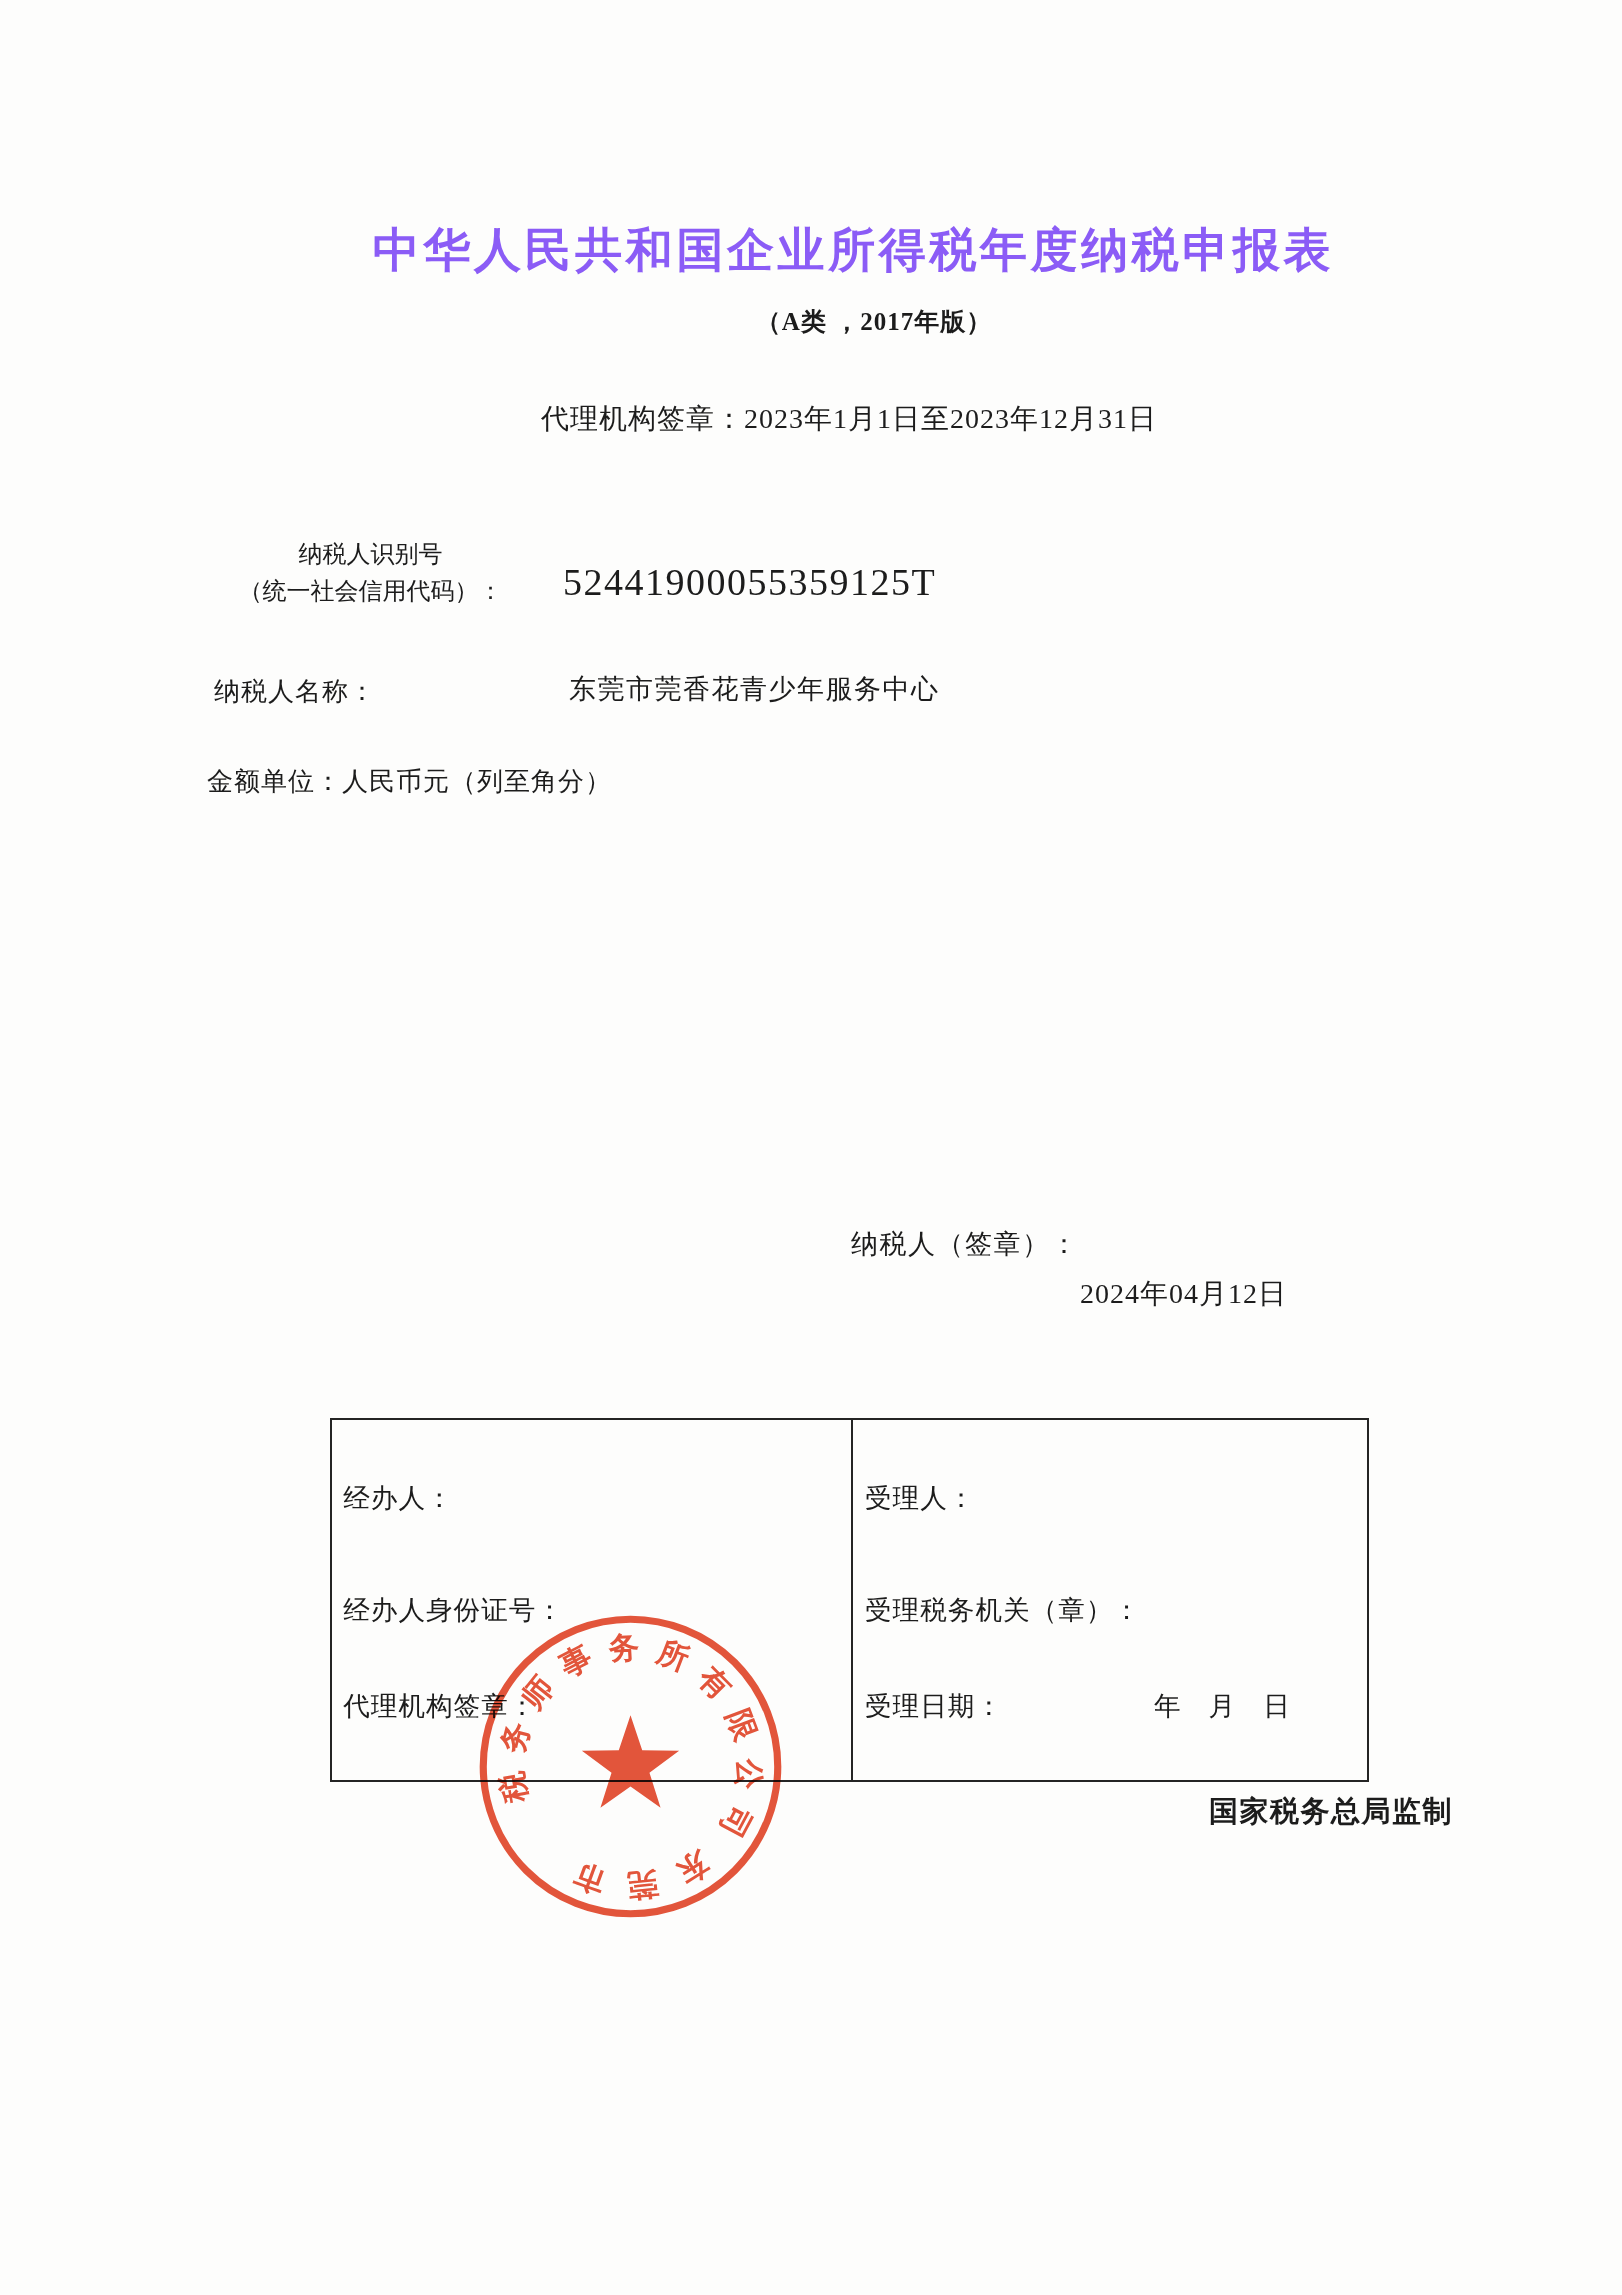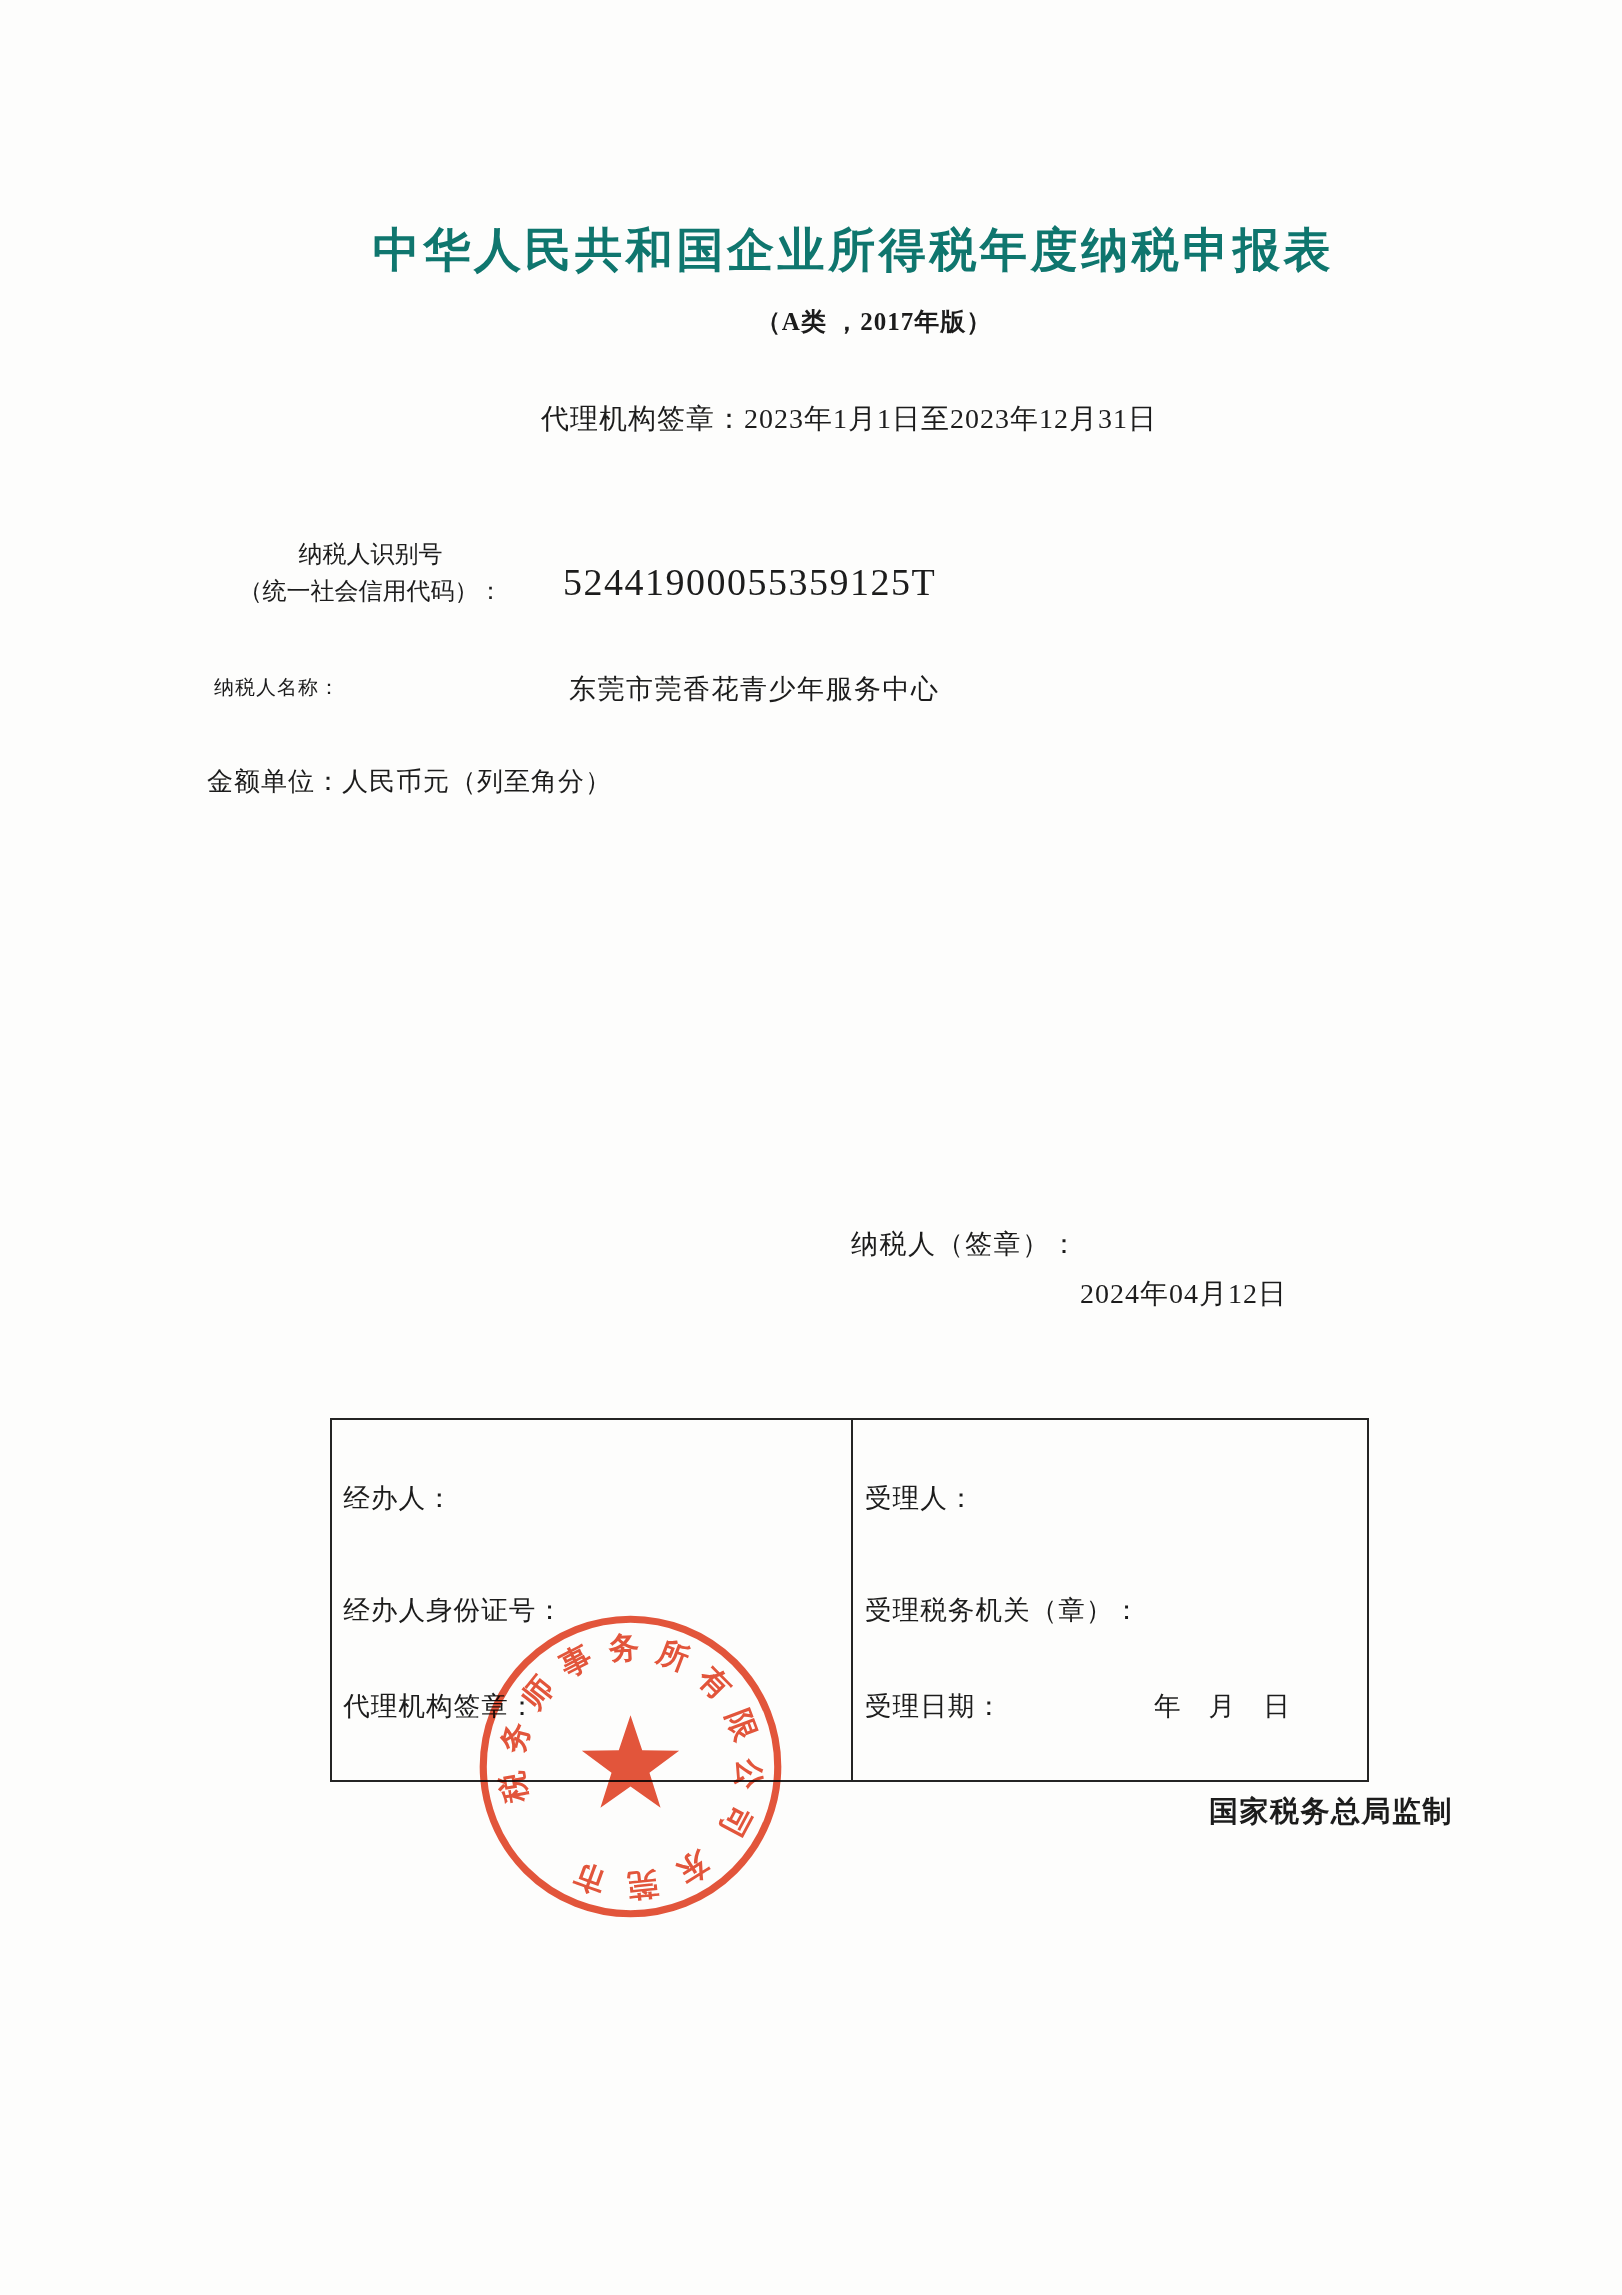--- a/index.html
+++ b/index.html
@@ -12,42 +12,42 @@
     font-family:"Liberation Serif","DejaVu Serif",serif;
     color:#1c1c1c;
     overflow:hidden;
   }
   .abs { position:absolute; }
   .page-title {
     top:219px; left:327px; width:1053px;
     text-align:center;
     font-size:47px; font-weight:bold;
     letter-spacing:3.6px;
-    color:#0f766e;
+    color:#8b5cf6;
   }
   .page-subtitle {
     top:305px; left:685px; width:378px;
     text-align:center;
     font-size:25px; font-weight:bold;
     letter-spacing:1px;
   }
   .tax-period {
     top:400px; left:541px;
     font-size:28px; letter-spacing:1px;
   }
   .id-label {
     top:536px; left:199px; width:343px;
     text-align:center;
     font-size:24px; line-height:1.55;
   }
   .id-value {
     top:560px; left:563px;
     font-size:38px; letter-spacing:1.5px;
   }
-  .name-row-label { top:674px; left:214px; font-size:20px; letter-spacing:1px; }
+  .name-row-label { top:674px; left:214px; font-size:26px; letter-spacing:1px; }
   .name-row-value { top:671px; left:569px; font-size:27px; letter-spacing:1.5px; }
   .amount-unit { top:764px; left:207px; font-size:26px; letter-spacing:1px; }
   .declaration {
     top:1075px; left:178px; width:1332px;
     font-size:29px; font-weight:600;
     line-height:1.63; letter-spacing:1px;
     text-indent:2em; text-align:justify;
   }
   .signature-label { top:1226px; left:851px; font-size:27px; letter-spacing:1.5px; }
   .signature-date  { top:1275px; left:1080px; font-size:28px; letter-spacing:1px; }

